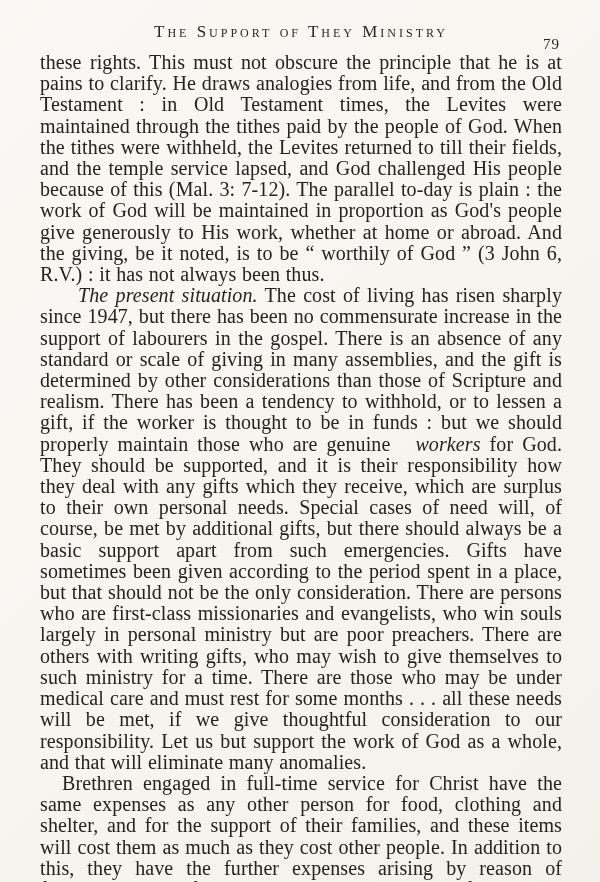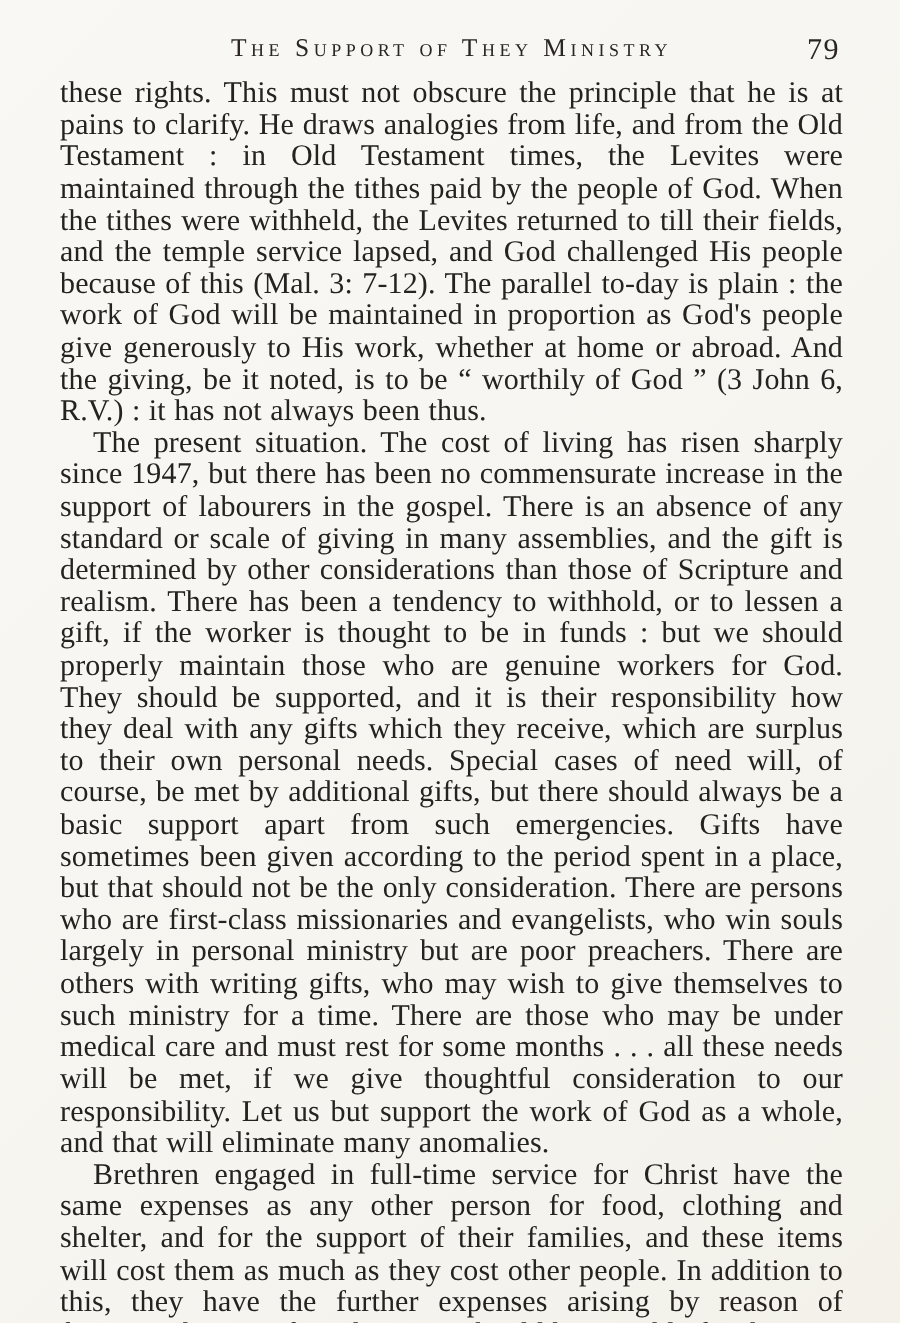--- a/index.html
+++ b/index.html
@@ -32,40 +32,42 @@
     text-align: center;
     font-variant: small-caps;
     letter-spacing: 3px;
     font-size: 17px;
     color: #2b2623;
     white-space: nowrap;
   }
   .head-page-number {
     position: absolute;
     right: 2px;
-    top: 6px;
-    font-size: 20px;
+    top: 20px;
+    font-size: 15px;
     letter-spacing: 1px;
     color: #2b2623;
     text-align: right;
   }
   .page-body {
     font-size: 20px;
     line-height: 21.2px;
     text-align: justify;
     letter-spacing: 0.1px;
     word-spacing: 0.5px;
   }
   .para {
     margin: 0;
   }
   .para.indent {
     text-indent: 22px;
   }
   .ital {
+    font-style: italic;
+    margin-left: 16px;
   }
 </style>
 </head>
 <body>
 
 <div class="page">
   <div class="running-head">
     <div class="head-title">The Support of They Ministry</div>
     <div class="head-page-number">79</div>
   </div>

